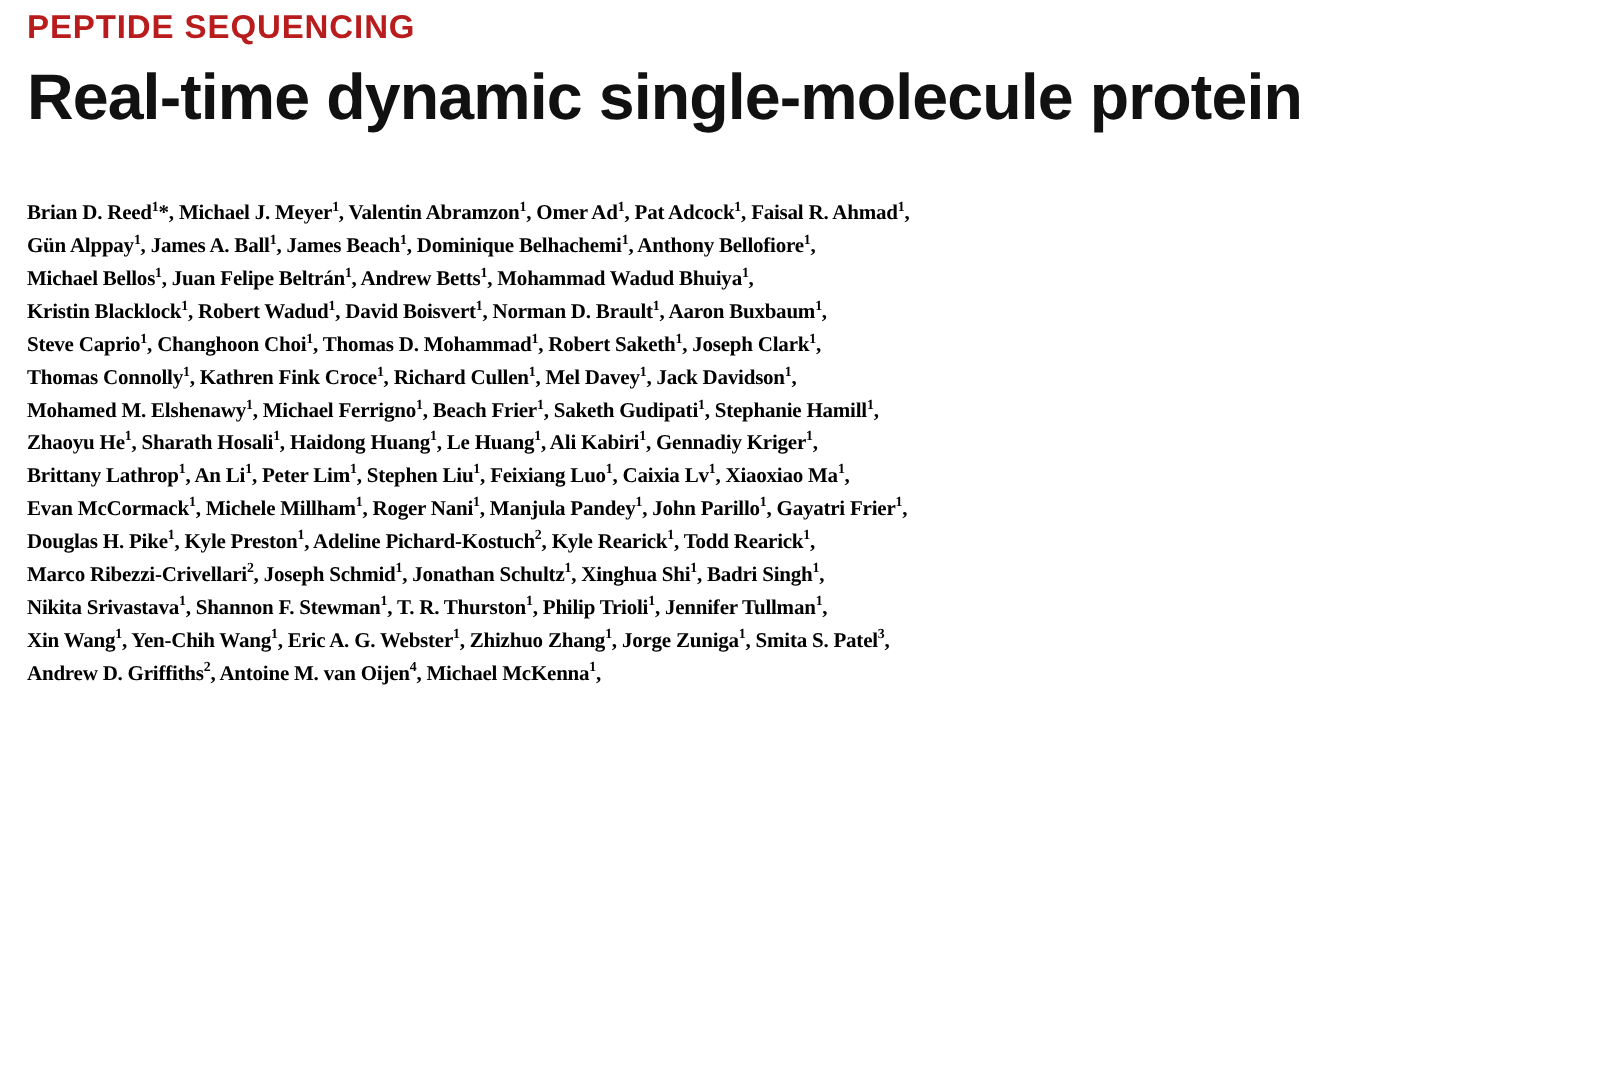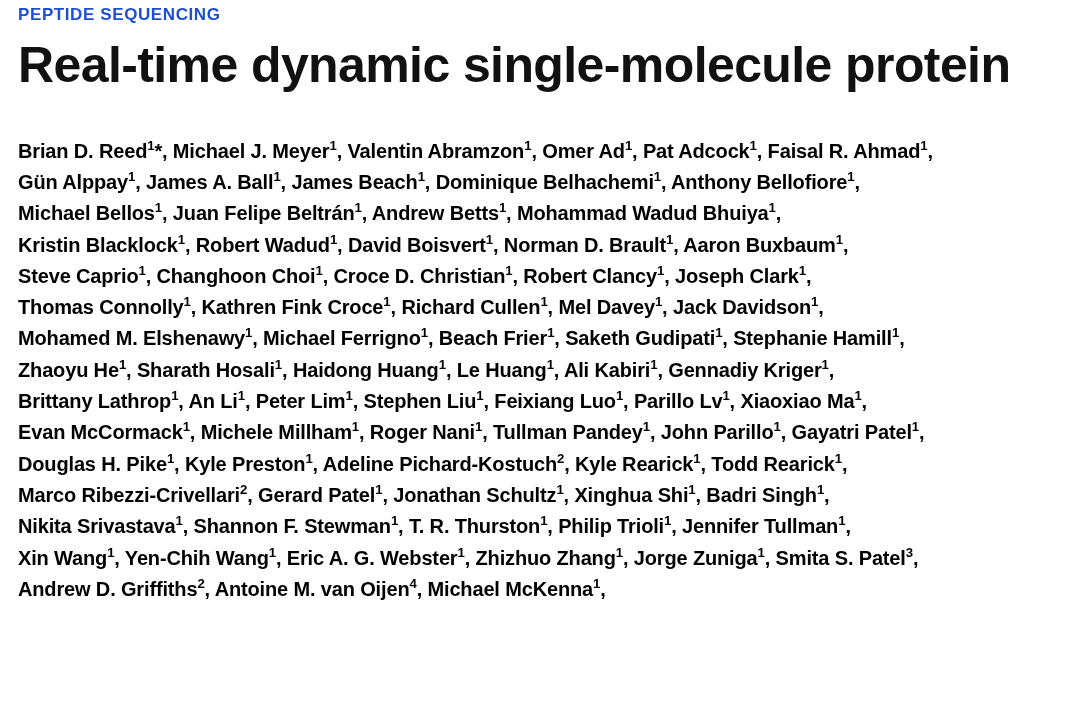--- a/index.html
+++ b/index.html
@@ -15,44 +15,44 @@
     overflow: hidden;
   }
   .page {
     box-sizing: border-box;
     width: 1080px;
     height: 721px;
     padding: 6px 16px 0 18px;
     position: relative;
   }
   .section-label {
-    color: #1d4ed8;
+    color: #b91c1c;
     font-family: "Liberation Sans", sans-serif;
     font-weight: bold;
-    font-size: 17px;
+    font-size: 22px;
     letter-spacing: 0.6px;
     text-transform: uppercase;
     margin: 0 0 8px 0;
     line-height: 1.1;
   }
   .article-title {
     font-family: "Liberation Sans", sans-serif;
     font-weight: bold;
-    font-size: 50px;
+    font-size: 43px;
     line-height: 1.30;
     letter-spacing: -0.6px;
     color: #111111;
     margin: 0 0 0 0;
     max-width: 1000px;
   }
   .authors {
     margin-top: 38px;
-    font-family: Liberation Sans, sans-serif;
+    font-family: Liberation Serif, serif;
     font-weight: bold;
-    font-size: 20px;
+    font-size: 14px;
     line-height: 1.565;
     color: #000000;
     letter-spacing: -0.15px;
     max-width: 1048px;
   }
   .authors sup {
     font-size: 0.66em;
     vertical-align: super;
     line-height: 0;
     font-weight: bold;
@@ -73,26 +73,26 @@
 
   <h1 class="article-title">
     <span>Real-time dynamic single-molecule protein</span><br>
   </h1>
 
   <div class="authors">
       <div class="au-line"><span>Brian D. Reed</span><sup>1</sup><span class="corr">*</span><span>, </span><span>Michael J. Meyer</span><sup>1</sup><span>, </span><span>Valentin Abramzon</span><sup>1</sup><span>, </span><span>Omer Ad</span><sup>1</sup><span>, </span><span>Pat Adcock</span><sup>1</sup><span>, </span><span>Faisal R. Ahmad</span><sup>1</sup><span>,</span></div>
       <div class="au-line"><span>Gün Alppay</span><sup>1</sup><span>, </span><span>James A. Ball</span><sup>1</sup><span>, </span><span>James Beach</span><sup>1</sup><span>, </span><span>Dominique Belhachemi</span><sup>1</sup><span>, </span><span>Anthony Bellofiore</span><sup>1</sup><span>,</span></div>
       <div class="au-line"><span>Michael Bellos</span><sup>1</sup><span>, </span><span>Juan Felipe Beltrán</span><sup>1</sup><span>, </span><span>Andrew Betts</span><sup>1</sup><span>, </span><span>Mohammad Wadud Bhuiya</span><sup>1</sup><span>,</span></div>
       <div class="au-line"><span>Kristin Blacklock</span><sup>1</sup><span>, </span><span>Robert Wadud</span><sup>1</sup><span>, </span><span>David Boisvert</span><sup>1</sup><span>, </span><span>Norman D. Brault</span><sup>1</sup><span>, </span><span>Aaron Buxbaum</span><sup>1</sup><span>,</span></div>
-      <div class="au-line"><span>Steve Caprio</span><sup>1</sup><span>, </span><span>Changhoon Choi</span><sup>1</sup><span>, </span><span>Croce D. Christian</span><sup>1</sup><span>, </span><span>Robert Clancy</span><sup>1</sup><span>, </span><span>Joseph Clark</span><sup>1</sup><span>,</span></div>
+      <div class="au-line"><span>Steve Caprio</span><sup>1</sup><span>, </span><span>Changhoon Choi</span><sup>1</sup><span>, </span><span>Thomas D. Mohammad</span><sup>1</sup><span>, </span><span>Robert Saketh</span><sup>1</sup><span>, </span><span>Joseph Clark</span><sup>1</sup><span>,</span></div>
       <div class="au-line"><span>Thomas Connolly</span><sup>1</sup><span>, </span><span>Kathren Fink Croce</span><sup>1</sup><span>, </span><span>Richard Cullen</span><sup>1</sup><span>, </span><span>Mel Davey</span><sup>1</sup><span>, </span><span>Jack Davidson</span><sup>1</sup><span>,</span></div>
       <div class="au-line"><span>Mohamed M. Elshenawy</span><sup>1</sup><span>, </span><span>Michael Ferrigno</span><sup>1</sup><span>, </span><span>Beach Frier</span><sup>1</sup><span>, </span><span>Saketh Gudipati</span><sup>1</sup><span>, </span><span>Stephanie Hamill</span><sup>1</sup><span>,</span></div>
       <div class="au-line"><span>Zhaoyu He</span><sup>1</sup><span>, </span><span>Sharath Hosali</span><sup>1</sup><span>, </span><span>Haidong Huang</span><sup>1</sup><span>, </span><span>Le Huang</span><sup>1</sup><span>, </span><span>Ali Kabiri</span><sup>1</sup><span>, </span><span>Gennadiy Kriger</span><sup>1</sup><span>,</span></div>
-      <div class="au-line"><span>Brittany Lathrop</span><sup>1</sup><span>, </span><span>An Li</span><sup>1</sup><span>, </span><span>Peter Lim</span><sup>1</sup><span>, </span><span>Stephen Liu</span><sup>1</sup><span>, </span><span>Feixiang Luo</span><sup>1</sup><span>, </span><span>Parillo Lv</span><sup>1</sup><span>, </span><span>Xiaoxiao Ma</span><sup>1</sup><span>,</span></div>
-      <div class="au-line"><span>Evan McCormack</span><sup>1</sup><span>, </span><span>Michele Millham</span><sup>1</sup><span>, </span><span>Roger Nani</span><sup>1</sup><span>, </span><span>Tullman Pandey</span><sup>1</sup><span>, </span><span>John Parillo</span><sup>1</sup><span>, </span><span>Gayatri Patel</span><sup>1</sup><span>,</span></div>
+      <div class="au-line"><span>Brittany Lathrop</span><sup>1</sup><span>, </span><span>An Li</span><sup>1</sup><span>, </span><span>Peter Lim</span><sup>1</sup><span>, </span><span>Stephen Liu</span><sup>1</sup><span>, </span><span>Feixiang Luo</span><sup>1</sup><span>, </span><span>Caixia Lv</span><sup>1</sup><span>, </span><span>Xiaoxiao Ma</span><sup>1</sup><span>,</span></div>
+      <div class="au-line"><span>Evan McCormack</span><sup>1</sup><span>, </span><span>Michele Millham</span><sup>1</sup><span>, </span><span>Roger Nani</span><sup>1</sup><span>, </span><span>Manjula Pandey</span><sup>1</sup><span>, </span><span>John Parillo</span><sup>1</sup><span>, </span><span>Gayatri Frier</span><sup>1</sup><span>,</span></div>
       <div class="au-line"><span>Douglas H. Pike</span><sup>1</sup><span>, </span><span>Kyle Preston</span><sup>1</sup><span>, </span><span>Adeline Pichard-Kostuch</span><sup>2</sup><span>, </span><span>Kyle Rearick</span><sup>1</sup><span>, </span><span>Todd Rearick</span><sup>1</sup><span>,</span></div>
-      <div class="au-line"><span>Marco Ribezzi-Crivellari</span><sup>2</sup><span>, </span><span>Gerard Patel</span><sup>1</sup><span>, </span><span>Jonathan Schultz</span><sup>1</sup><span>, </span><span>Xinghua Shi</span><sup>1</sup><span>, </span><span>Badri Singh</span><sup>1</sup><span>,</span></div>
+      <div class="au-line"><span>Marco Ribezzi-Crivellari</span><sup>2</sup><span>, </span><span>Joseph Schmid</span><sup>1</sup><span>, </span><span>Jonathan Schultz</span><sup>1</sup><span>, </span><span>Xinghua Shi</span><sup>1</sup><span>, </span><span>Badri Singh</span><sup>1</sup><span>,</span></div>
       <div class="au-line"><span>Nikita Srivastava</span><sup>1</sup><span>, </span><span>Shannon F. Stewman</span><sup>1</sup><span>, </span><span>T. R. Thurston</span><sup>1</sup><span>, </span><span>Philip Trioli</span><sup>1</sup><span>, </span><span>Jennifer Tullman</span><sup>1</sup><span>,</span></div>
       <div class="au-line"><span>Xin Wang</span><sup>1</sup><span>, </span><span>Yen-Chih Wang</span><sup>1</sup><span>, </span><span>Eric A. G. Webster</span><sup>1</sup><span>, </span><span>Zhizhuo Zhang</span><sup>1</sup><span>, </span><span>Jorge Zuniga</span><sup>1</sup><span>, </span><span>Smita S. Patel</span><sup>3</sup><span>,</span></div>
       <div class="au-line"><span>Andrew D. Griffiths</span><sup>2</sup><span>, </span><span>Antoine M. van Oijen</span><sup>4</sup><span>, </span><span>Michael McKenna</span><sup>1</sup><span>,</span></div>
     </div>
 
 </div>
 
 </body></html>

